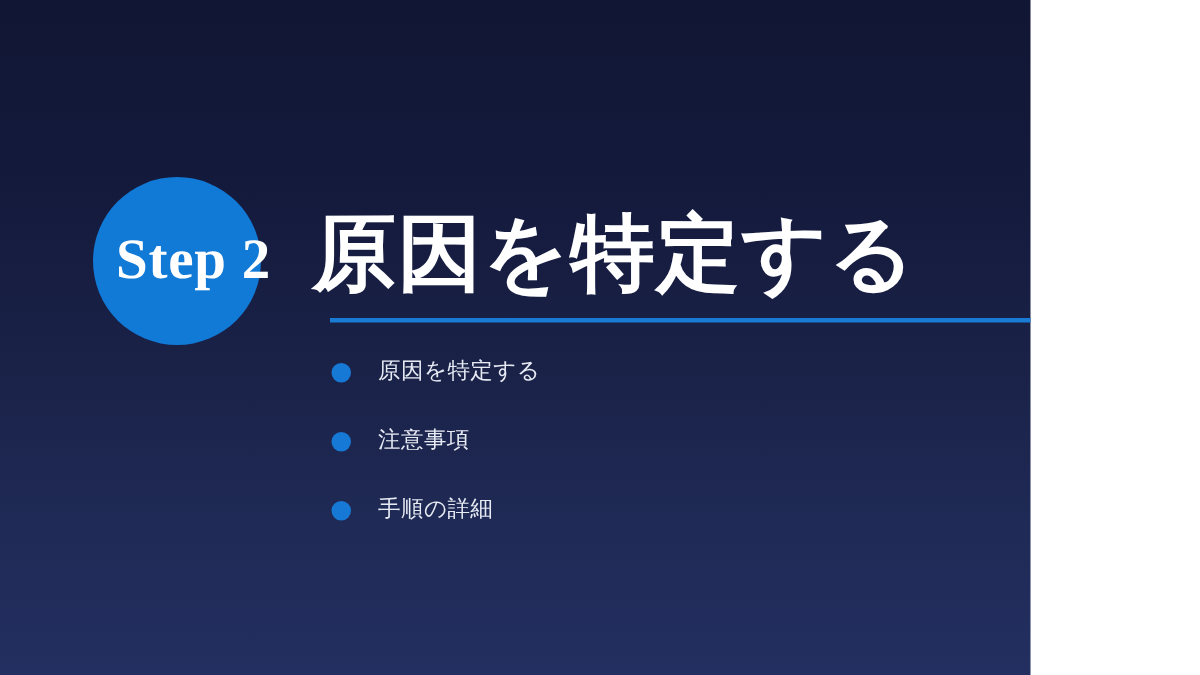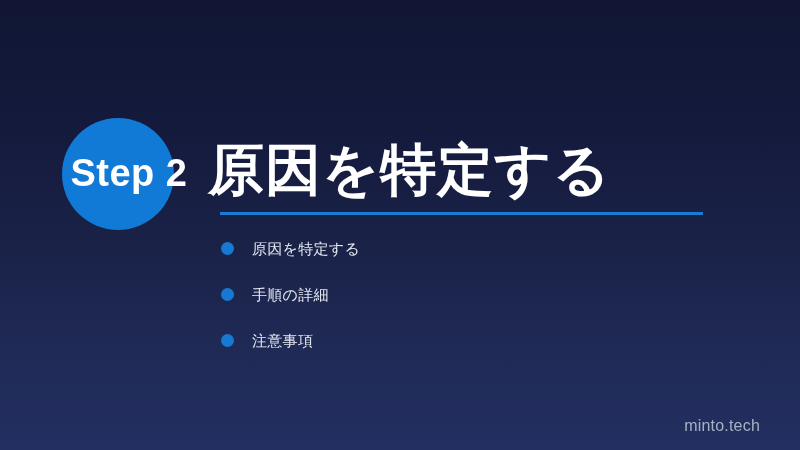--- a/index.html
+++ b/index.html
@@ -8,24 +8,25 @@
   }
   body {
     width: 800px;
     height: 450px;
     overflow: hidden;
     font-family: "Liberation Sans", "DejaVu Sans", sans-serif;
   }
 
   #slide {
     position: relative;
-    width: 800px;
+    width: 687px;
     height: 450px;
     background: linear-gradient(180deg, #111634 0%, #141A3C 28%, #1A2248 55%, #1F2A56 78%, #232F60 100%);
     overflow: hidden;
+    font-family: Liberation Serif, serif;
   }
 
   
   #step-badge {
     position: absolute;
     left: 62px;
     top: 118px;
     width: 112px;
     height: 112px;
     border-radius: 50%;
@@ -128,25 +129,24 @@
 
   <div id="bullet-list">
 
     <div class="bullet-row">
       <span class="bullet-dot"></span>
       <span class="bullet-text">原因を特定する</span>
     </div>
 
     <div class="bullet-row">
       <span class="bullet-dot"></span>
-      <span class="bullet-text">手順の詳細</span>
+      <span class="bullet-text">注意事項</span>
     </div>
 
     <div class="bullet-row">
       <span class="bullet-dot"></span>
-      <span class="bullet-text">注意事項</span>
+      <span class="bullet-text">手順の詳細</span>
     </div>
 
   </div>
 
-  <div id="footer-brand">minto.tech</div>
 
 </div>
 
 </body></html>

